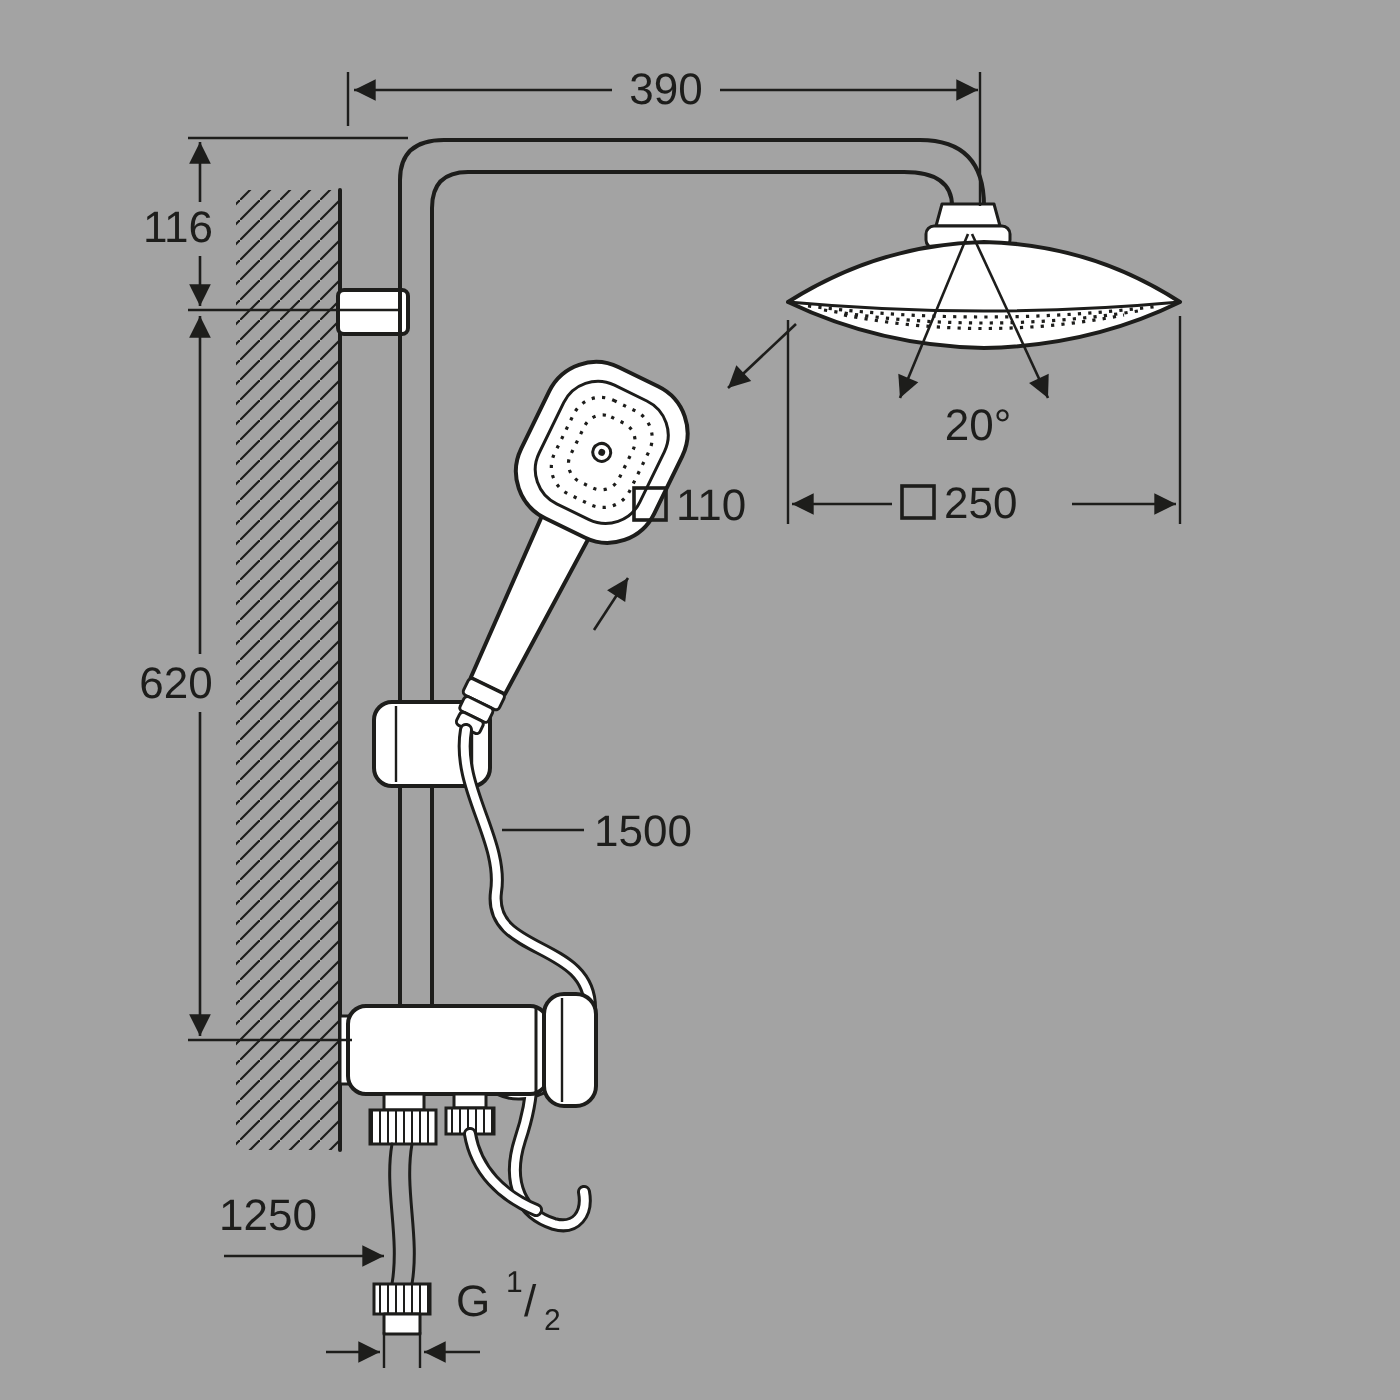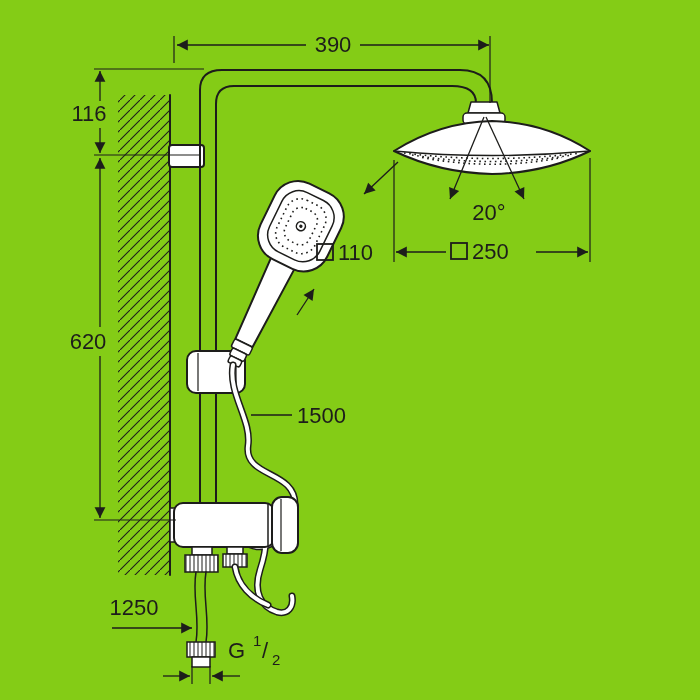--- a/index.html
+++ b/index.html
@@ -7,21 +7,21 @@
     padding: 0;
     background: #ffffff;
     width: 700px;
     height: 700px;
     overflow: hidden;
   }
   .canvas {
     position: relative;
     width: 700px;
     height: 700px;
-    background: #84cc16;
+    background: #a3a3a3;
     font-family: "Liberation Sans", sans-serif;
   }
   svg { display: block; }
   svg text {
     font-family: "Liberation Sans", sans-serif;
     fill: #1d1d1b;
   }
   .dim  { font-size: 22px; }
   .dim-sup { font-size: 15px; }
   .outline  { fill: #ffffff; stroke: #1d1d1b; stroke-width: 2;   stroke-linejoin: round; }

